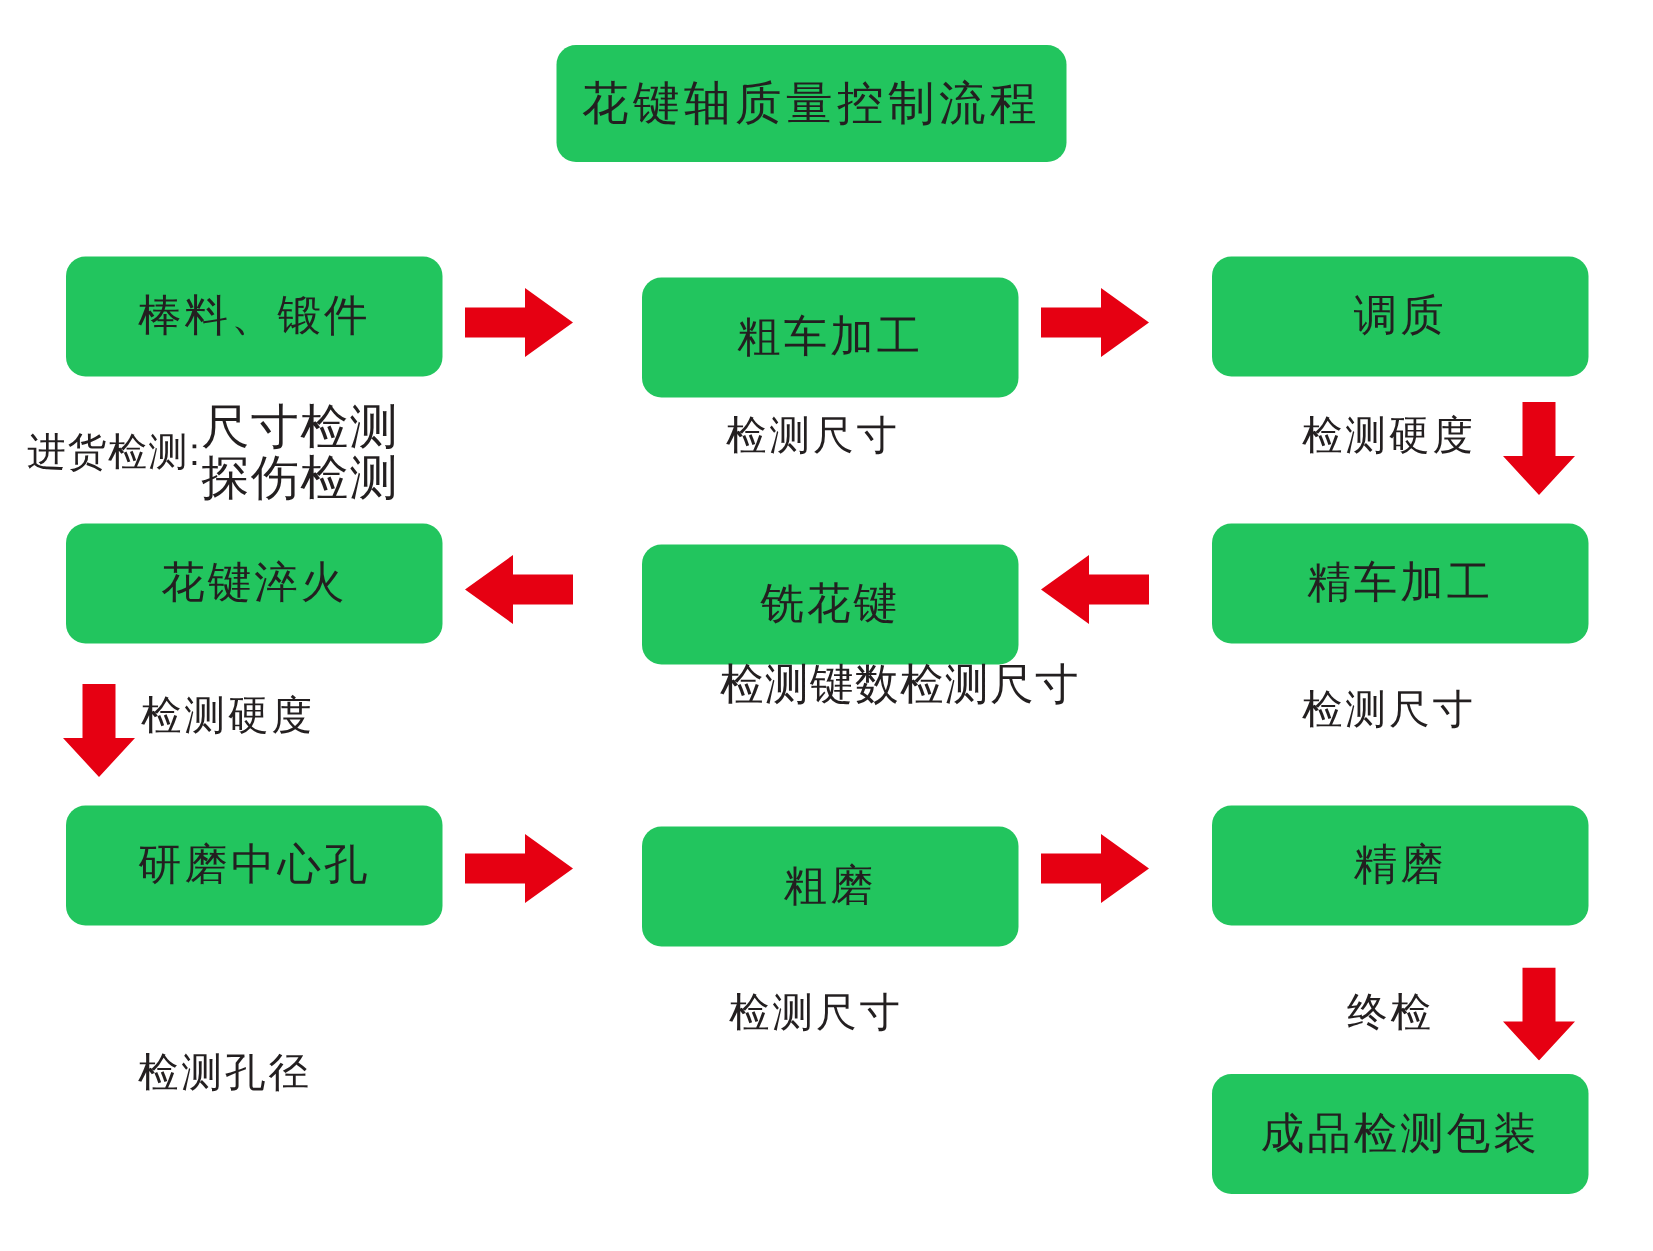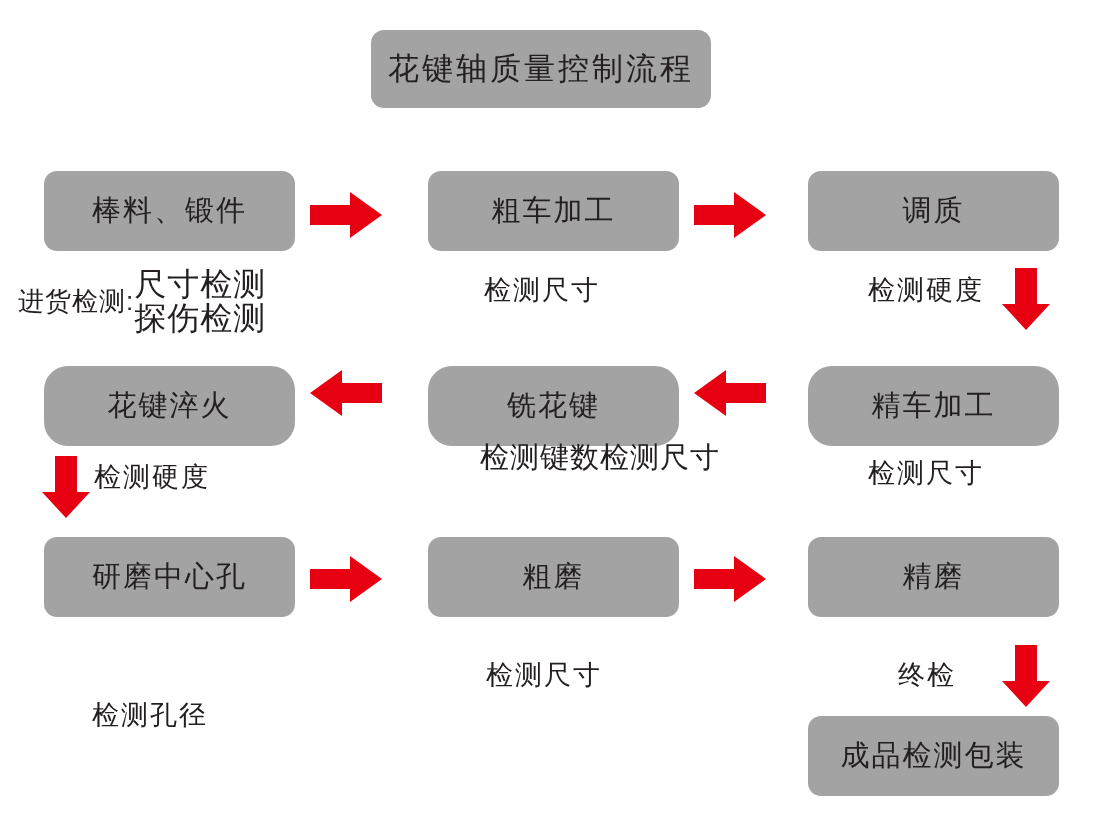--- a/index.html
+++ b/index.html
@@ -7,43 +7,43 @@
     width:1102px;height:834px;
     background:#ffffff;
     font-family:"Liberation Sans","DejaVu Sans",sans-serif;
     color:#231f20;
     overflow:hidden;
   }
   #canvas{position:relative;width:1102px;height:834px;}
 
   .box{
     position:absolute;
-    background:#a3a3a3;
+    background:#22c55e;
     border-radius:13px;
     display:flex;align-items:center;justify-content:center;
     color:#231f20;
     letter-spacing:2px;
     box-sizing:border-box;
   }
   .box.title{
     left:371px;top:30px;width:340px;height:78px;
     font-size:31px;letter-spacing:3px;
   }
   .box.step{
     width:251px;height:80px;
     font-size:29px;
   }
 
   
   .col1{left:44px;}
-  .col2{left:428px;}
+  .col2{left:428px;margin-top:14px;}
   .col3{left:808px;font-family:Liberation Mono, monospace;}
   
   .row1{top:171px;}
-  .row2{top:366px;border-radius:24px;}
+  .row2{top:349px;}
   .row3{top:537px;}
   .row4{top:716px;}
 
   .caption{
     position:absolute;
     font-size:27px;
     letter-spacing:2px;
     color:#231f20;
     white-space:nowrap;
     line-height:1.12;

